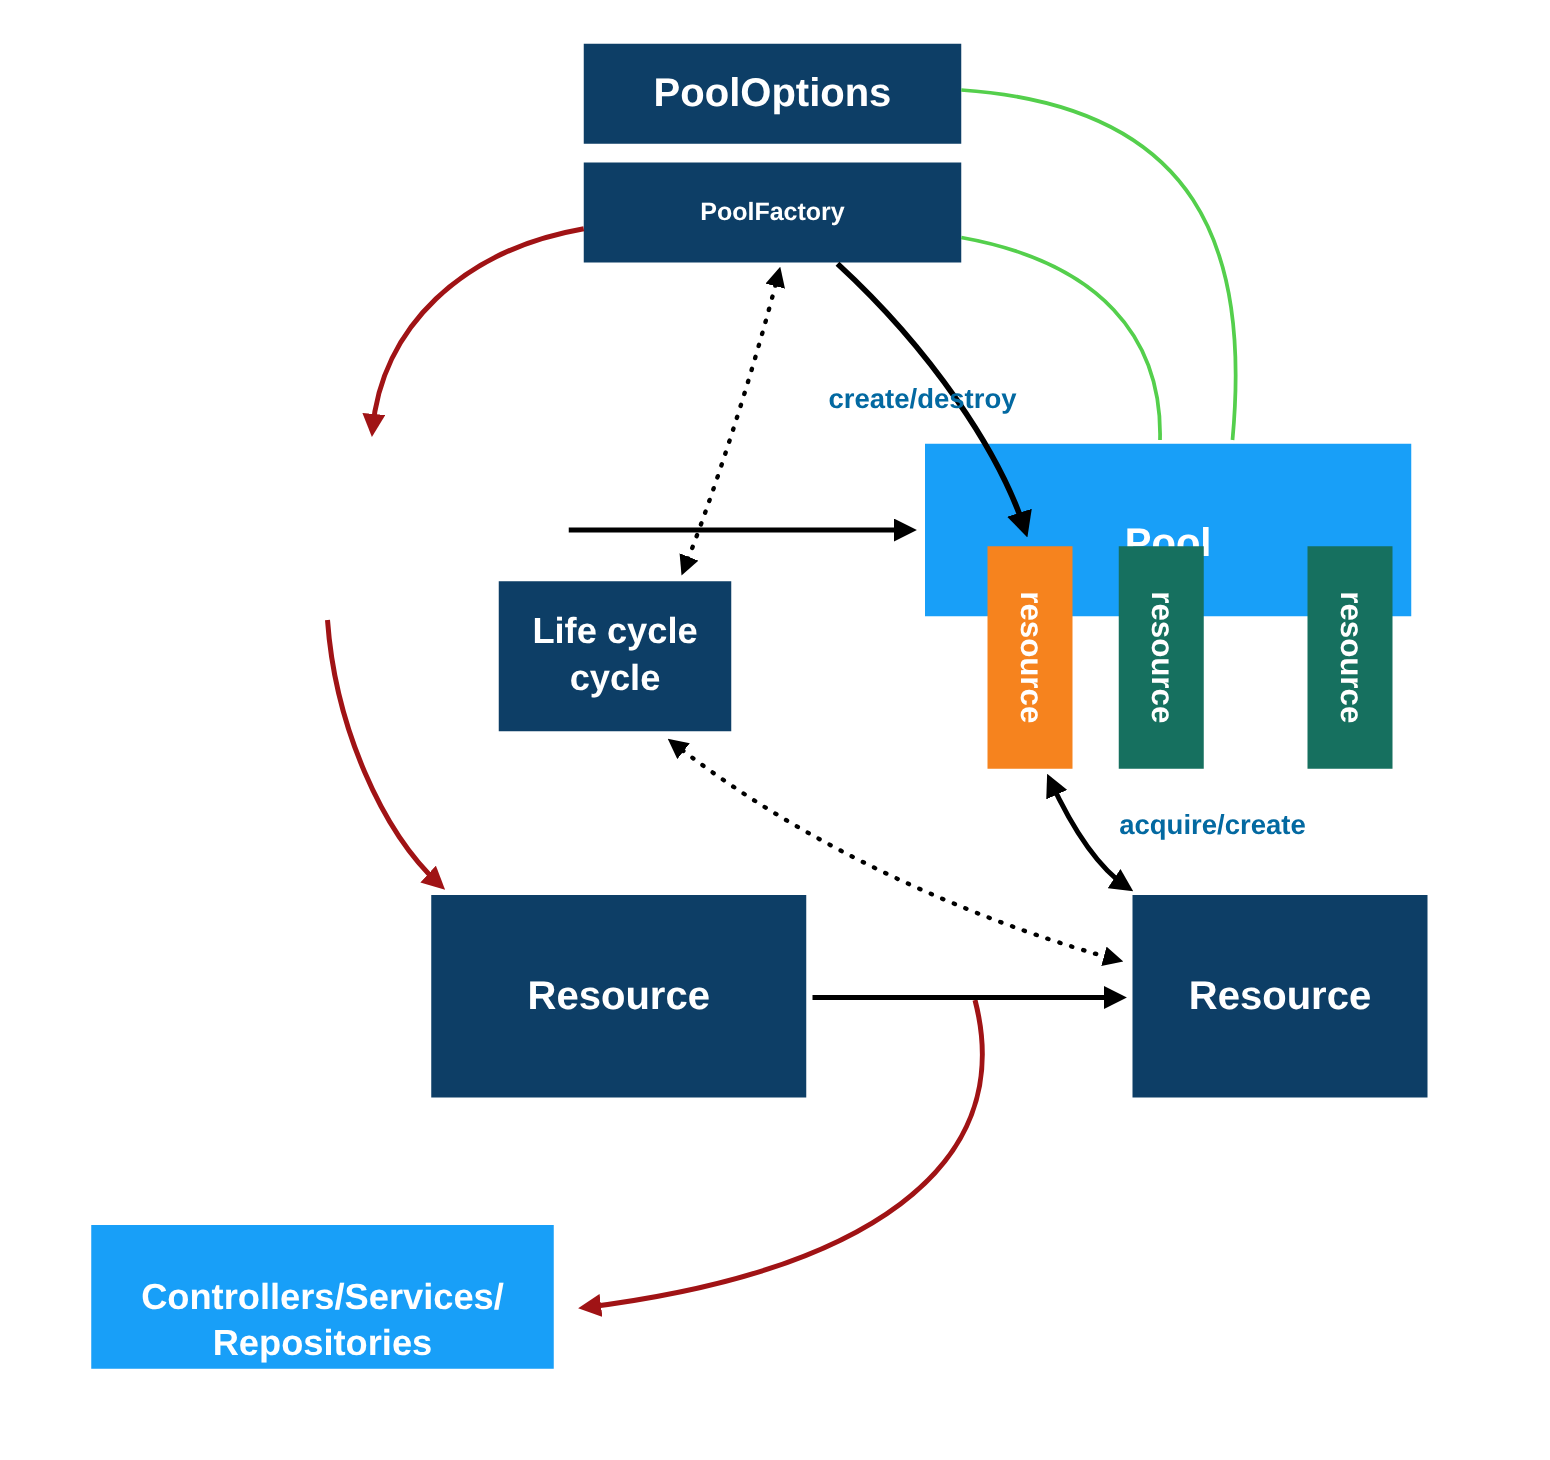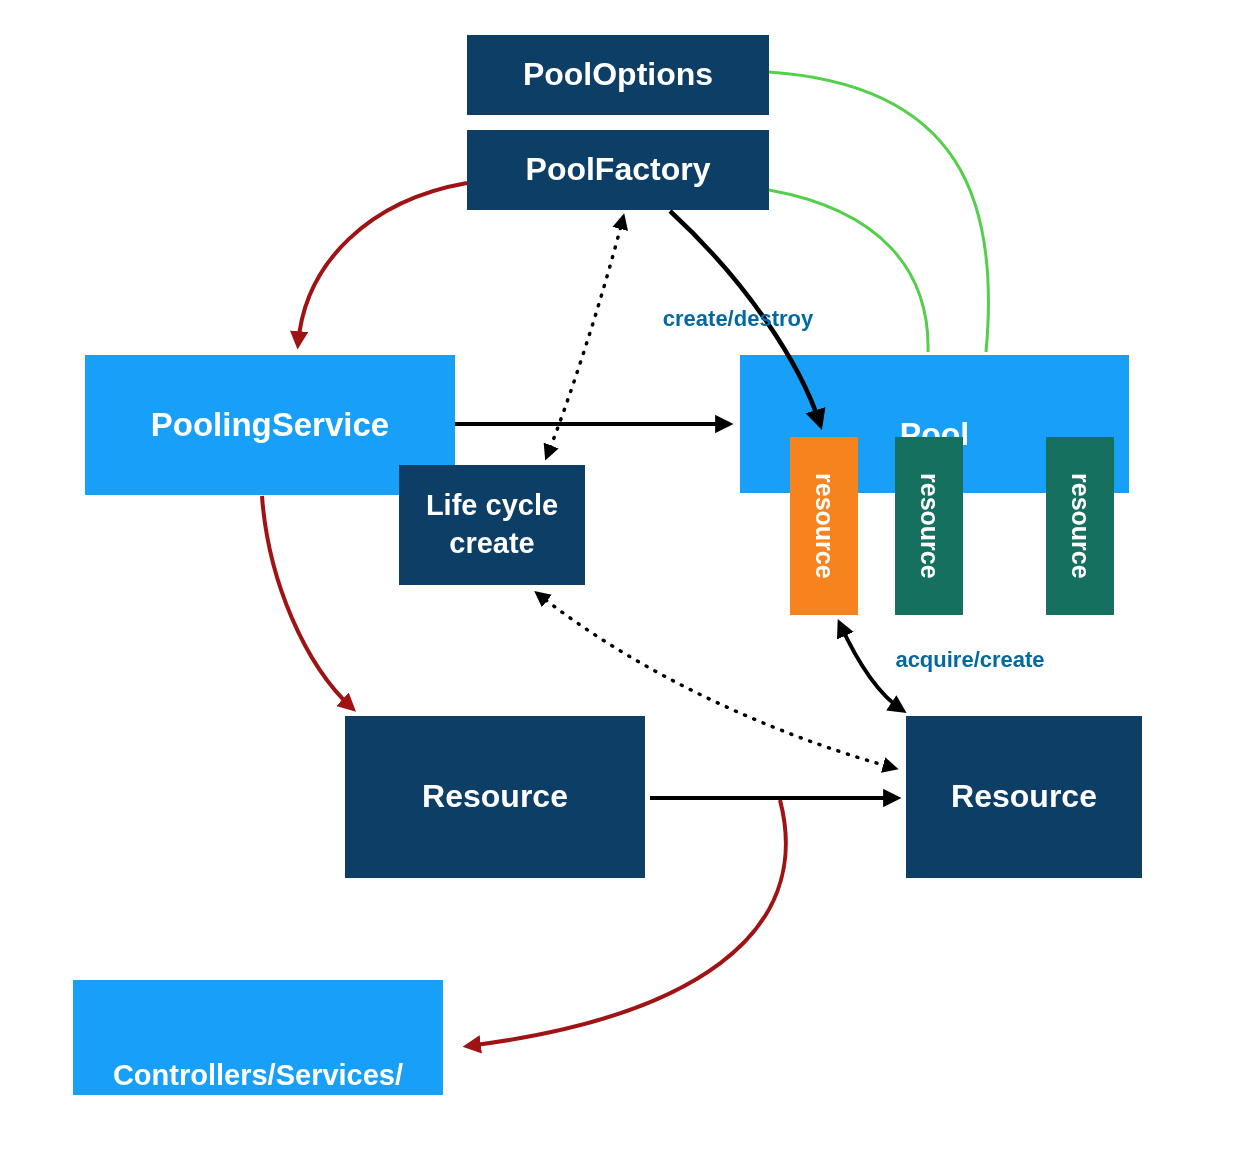--- a/index.html
+++ b/index.html
@@ -30,21 +30,21 @@
     justify-content: center;
     color: #ffffff;
     font-weight: bold;
     text-align: center;
     line-height: 1.3;
   }
   .navy { background: #0d3e66; }
   .blue  { background: #189ff8; }
 
   #pool-options     { left: 467px; top: 35px;  width: 302px; height: 80px;  font-size: 32px; text-align: center; }
-  #pool-factory     { left: 467px; top: 130px; width: 302px; height: 80px;  font-size: 32px; }
+  #pool-factory     { left: 467px; top: 130px; width: 302px; height: 80px;  font-size: 20px; }
   #pooling-service  { left: 85px;  top: 355px; width: 370px; height: 140px; font-size: 33px; z-index: 1; }
   #pool             { left: 740px; top: 355px; width: 389px; height: 138px; font-size: 32px;
                       align-items: center; padding-top: 22px; z-index: 1; }
   #life-cycle-hooks { left: 376px; top: 465px; width: 186px; height: 120px; font-size: 29px; z-index: 3; margin-left: 23px; }
   #resource-provider{ left: 345px; top: 716px; width: 300px; height: 162px; font-size: 32px; }
   #resource-node    { left: 906px; top: 716px; width: 236px; height: 162px; font-size: 32px; }
   #controllers      { left: 73px;  top: 980px; width: 370px; height: 115px; font-size: 29px; align-items: flex-end; }
 
   .res {
     position: absolute;
@@ -105,57 +105,55 @@
   </svg>
 
   <div class="node navy" id="pool-options">
     <span>PoolOptions</span>
   </div>
 
   <div class="node navy" id="pool-factory">
     <span>PoolFactory</span>
   </div>
 
-  <div class="node blue" id="pooling-service">
-    <span>PoolingService</span>
-  </div>
 
   <div class="node blue" id="pool">
     <span>Pool</span>
   </div>
 
   <div class="res" id="res-0">
     <span>resource</span>
   </div>
   <div class="res" id="res-1">
     <span>resource</span>
   </div>
   <div class="res" id="res-2">
     <span>resource</span>
   </div>
 
   <div class="node navy" id="life-cycle-hooks">
     <div class="lbl">
       <div>Life cycle</div>
-      <div>create</div>
+      <div>cycle</div>
     </div>
   </div>
 
   <div class="node navy" id="resource-provider">
     <div class="lbl">
       <div>Resource</div>
     </div>
   </div>
 
   <div class="node navy" id="resource-node">
     <span>Resource</span>
   </div>
 
   <div class="node blue" id="controllers">
     <div class="lbl">
       <div>Controllers/Services/</div>
+      <div>Repositories</div>
     </div>
   </div>
 
   <div class="edge-label" id="lbl-create">create/destroy</div>
   <div class="edge-label" id="lbl-acquire">acquire/create</div>
 
 </div>
 
 </body></html>

